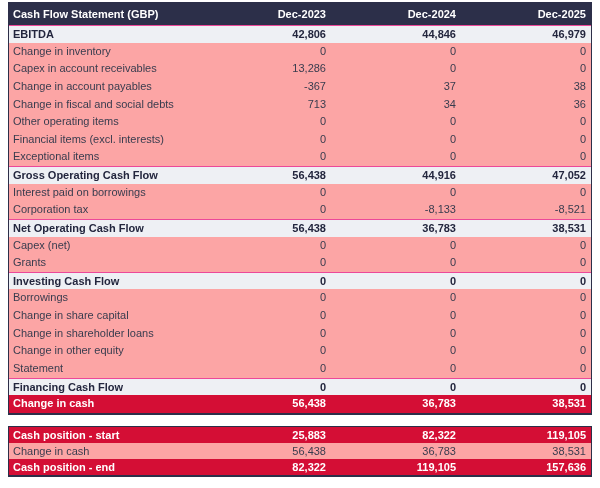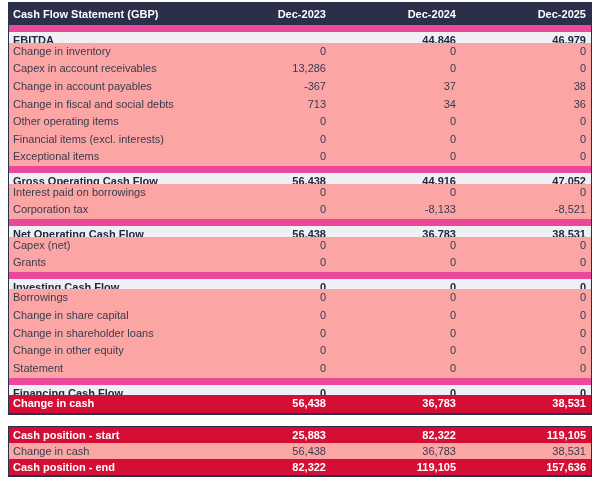--- a/index.html
+++ b/index.html
@@ -50,21 +50,21 @@
     height: 22px;
     line-height: 22px;
     background: var(--header-bg);
     color: #ffffff;
     font-weight: bold;
   }
   .row.section {
     background: var(--stripe-bg);
     color: var(--text-bold);
     font-weight: bold;
-    border-top: 7px solid #ec4899;
+    border-top: 1px solid #ec4899;
   }
   .row.red {
     background: var(--accent-red);
     color: #ffffff;
     font-weight: bold;
   }
   .cell { overflow: hidden; white-space: nowrap; }
   .cell.label {
     flex: 1 1 auto;
     padding-left: 4px;
@@ -85,20 +85,21 @@
   <section class="tbl main-table">
     <div class="row header">
       <div class="cell label">Cash Flow Statement (GBP)</div>
       <div class="cell num">Dec-2023</div>
       <div class="cell num">Dec-2024</div>
       <div class="cell num">Dec-2025</div>
     </div>
     <div id="main-rows">
         <div class="row section">
           <div class="cell label">EBITDA</div>
+          <div class="cell num">42,806</div>
           <div class="cell num">44,846</div>
           <div class="cell num">46,979</div>
         </div>
         <div class="row normal">
           <div class="cell label">Change in inventory</div>
           <div class="cell num">0</div>
           <div class="cell num">0</div>
           <div class="cell num">0</div>
         </div>
         <div class="row normal">

